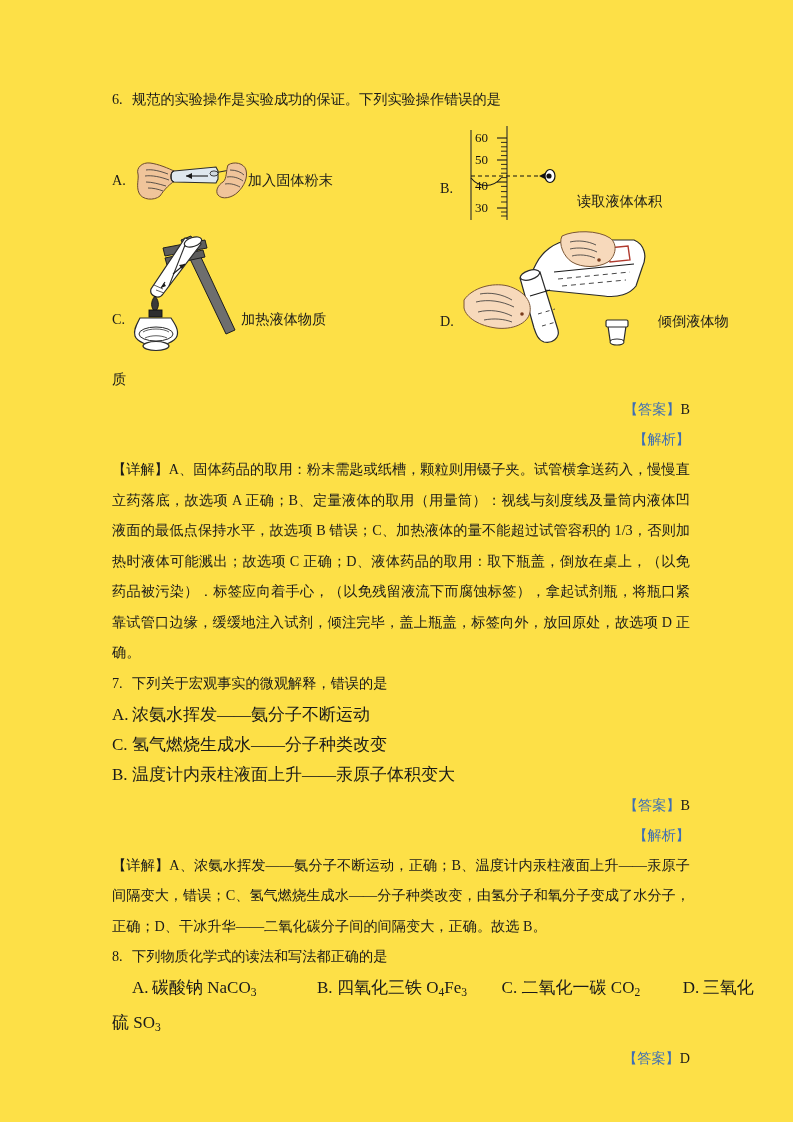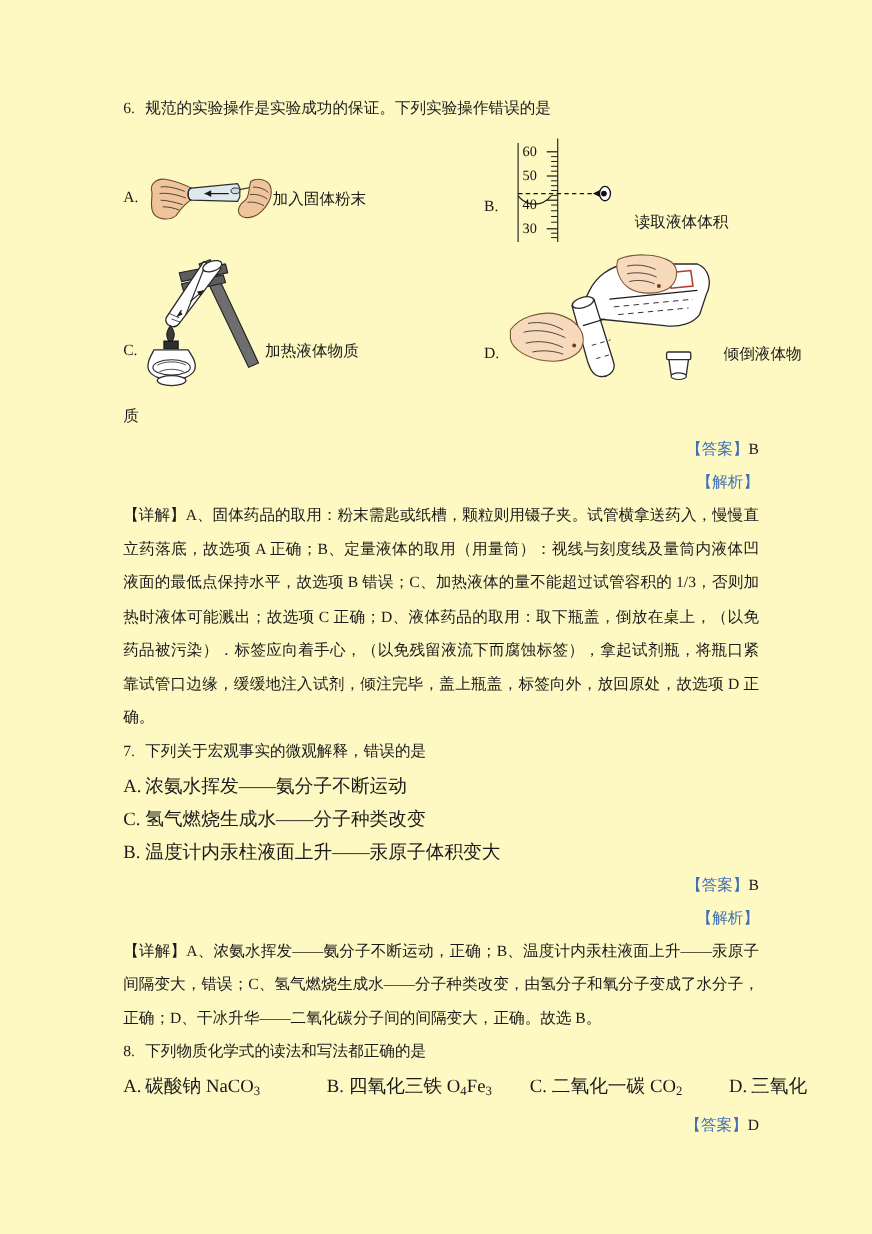--- a/index.html
+++ b/index.html
@@ -8,21 +8,21 @@
     background: #ffffff;
   }
   body {
     font-family: "Liberation Serif", "DejaVu Serif", serif;
     color: #1a1a1a;
   }
   .page {
     position: relative;
     width: 793px;
     height: 1122px;
-    background: #fef9c3;
+    background: #fde047;
     overflow: hidden;
     box-sizing: border-box;
   }
   .content {
     position: absolute;
     left: 112px;
     top: 84px;
     width: 578px;
   }
   .q-line {
@@ -314,37 +314,40 @@
     </div>
     <div class="ans-line blue">【解析】</div>
     <div class="para">
       <span>【详解】</span><span>A、浓氨水挥发——氨分子不断运动，正确；B、温度计内汞柱液面上升——汞原子间隔变大，错误；C、氢气燃烧生成水——分子种类改变，由氢分子和氧分子变成了水分子，正确；D、干冰升华——二氧化碳分子间的间隔变大，正确。故选 B。</span>
     </div>
 
     <div class="q-stem">
       <span class="q-num">8.</span><span>下列物质化学式的读法和写法都正确的是</span>
     </div>
 
-    <div class="opt-line" style="white-space:nowrap;">
+    <div class="opt-line" style="white-space:nowrap;margin-left:20px;">
       <span>
         <span class="opt-letter">A.</span><span>碳酸钠</span>&nbsp;<span><span>NaCO</span><sub>3</sub></span>
       </span>
       <span style="display:inline-block; width:52px;"></span>
       <span>
         <span class="opt-letter">B.</span><span>四氧化三铁</span>&nbsp;<span><span>O</span><sub>4</sub><span>Fe</span><sub>3</sub></span>
       </span>
       <span style="display:inline-block; width:26px;"></span>
       <span>
         <span class="opt-letter">C.</span><span>二氧化一碳</span>&nbsp;<span><span>CO</span><sub>2</sub></span>
       </span>
       <span style="display:inline-block; width:34px;"></span>
       <span>
         <span class="opt-letter">D.</span><span>三氧化</span>
       </span>
     </div>
 
+    <div class="opt-line">
+      <span>硫</span>&nbsp;<span><span>SO</span><sub>3</sub></span>
+    </div>
 
     <div class="ans-line" style="padding-left:4px;">
       <span class="blue">【答案】</span><span>D</span>
     </div>
 
   </div>
 </div>
 
 </body></html>

